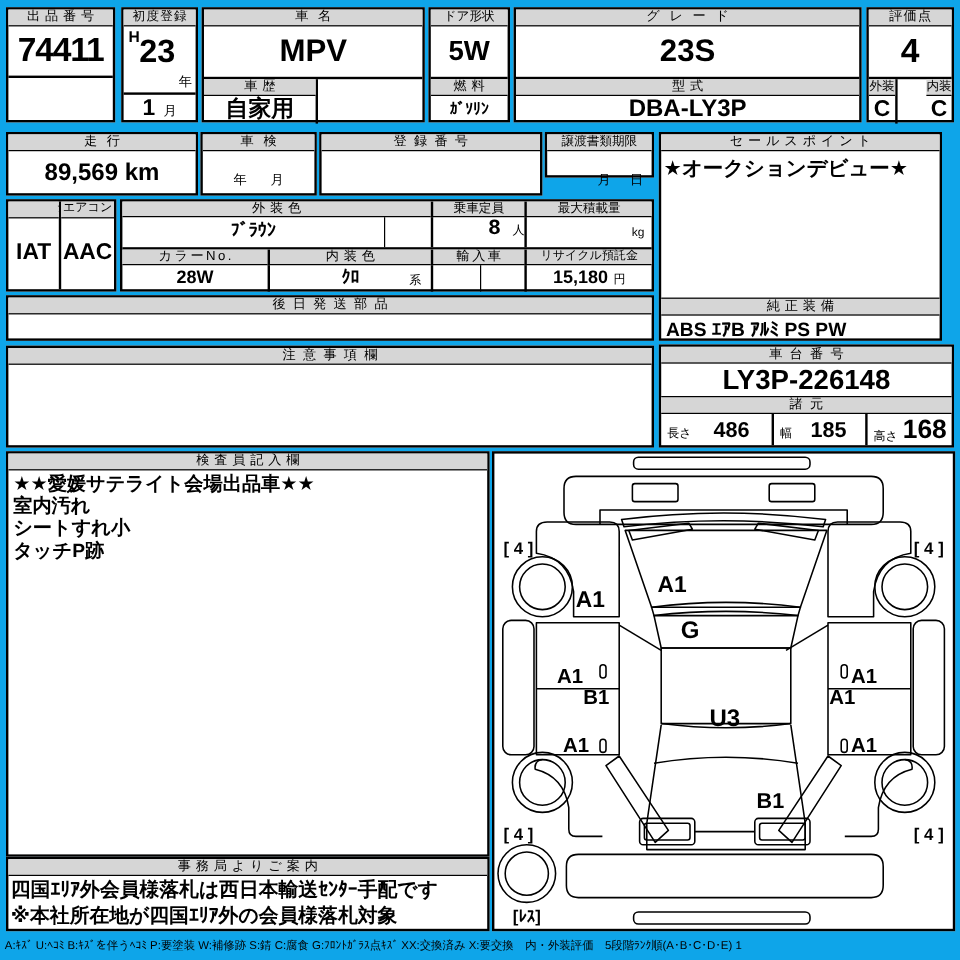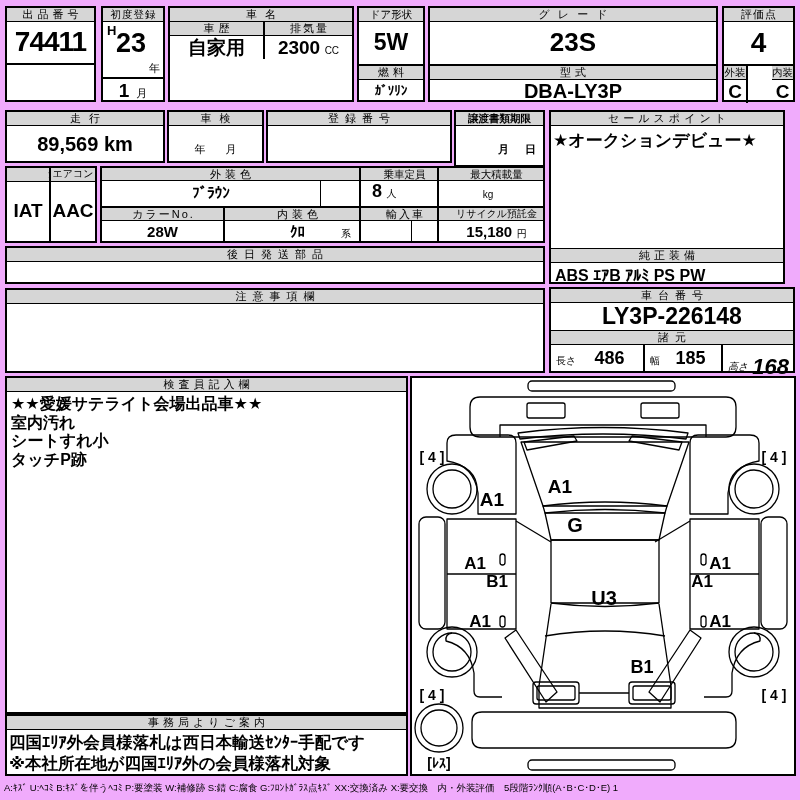--- a/index.html
+++ b/index.html
@@ -1,30 +1,30 @@
 <!DOCTYPE html>
 <html><head>
 <meta charset="utf-8">
 <style>
   html,body{margin:0;padding:0;background:#fff;}
   body{font-family:"Liberation Sans","DejaVu Sans",sans-serif;color:#000;}
-  .sheet{position:relative;width:800px;height:800px;background:#f0abfc;overflow:hidden;}
+  .sheet{position:relative;width:800px;height:800px;background:#0ea5e9;overflow:hidden;}
   .box{position:absolute;border:2px solid #000;background:#fff;box-sizing:border-box;}
   .band{background:#d6d6d6;border-bottom:1px solid #000;font-size:11px;height:13px;line-height:12px;
         text-align:center;white-space:nowrap;overflow:hidden;letter-spacing:4px;text-indent:4px;}
   .band.t{border-top:1px solid #000;}
   .ls0{letter-spacing:0;text-indent:0;}
   .ls1{letter-spacing:1px;text-indent:1px;}
   .ls2{letter-spacing:2px;text-indent:2px;}
   .ls6{letter-spacing:6px;text-indent:6px;}
   .ls8{letter-spacing:8px;text-indent:8px;}
   .val{font-weight:bold;text-align:center;}
   .row{display:flex;}
   .cell{box-sizing:border-box;}
-  .bl2{border-left:2px solid #000;padding-left:11px;}
+  .bl2{border-left:2px solid #000;}
   .bb2{border-bottom:2px solid #000;}
   .br2{border-right:2px solid #000;}
   .small{font-size:10px;font-weight:normal;}
   .legend{position:absolute;font-size:9.5px;white-space:nowrap;}
   svg text{font-weight:bold;fill:#000;stroke:none;text-anchor:middle;}
 </style>
 </head>
 <body>
 
 <div class="sheet">
@@ -42,31 +42,25 @@
       <span style="position:absolute;right:3px;bottom:1px;font-size:11px;">年</span>
     </div>
     <div style="height:24px;display:flex;align-items:baseline;justify-content:center;gap:7px;padding-top:1px;">
       <span style="font-size:19px;font-weight:bold;">1</span>
       <span style="font-size:11px;">月</span>
     </div>
   </div>
 
   <div class="box" style="left:168px;top:6px;width:186px;height:96px;">
     <div class="band ls8">車名</div>
+    <div class="val bb2" style="height:42px;line-height:41px;font-size:26px;">MPV</div>
     <div class="row" style="height:37px;">
       <div class="cell br2" style="width:95px;">
         <div class="band">車歴</div>
         <div class="val" style="font-size:19px;line-height:23px;">自家用</div>
-      </div>
-      <div class="cell" style="flex:1;">
-        <div class="band ls2">排気量</div>
-        <div class="val" style="line-height:23px;">
-          <span style="font-size:19px;">2300</span>
-          <span class="small">CC</span>
-        </div>
       </div>
     </div>
   </div>
 
   <div class="box" style="left:357px;top:6px;width:68px;height:96px;">
     <div class="band ls0" style="font-size:10.5px;">ドア形状</div>
     <div class="val bb2" style="height:42px;line-height:41px;font-size:23px;">5W</div>
     <div class="band">燃料</div>
     <div class="val" style="font-size:13px;line-height:22px;">ｶﾞｿﾘﾝ</div>
   </div>
@@ -104,21 +98,21 @@
       <span>年</span>
       <span>月</span>
     </div>
   </div>
 
   <div class="box" style="left:266px;top:110px;width:186px;height:53px;">
     <div class="band ls6">登録番号</div>
     <div class="val" style="font-size:14px;line-height:34px;"></div>
   </div>
 
-  <div class="box" style="left:454px;top:110px;width:91px;height:57px;font-weight:bold;">
+  <div class="box" style="left:454px;top:110px;width:91px;height:38px;">
     <div class="band ls0" style="font-size:10.5px;">譲渡書類期限</div>
     <div style="display:flex;justify-content:flex-end;gap:16px;padding:16px 7px 0 0;font-size:11px;">
       <span>月</span>
       <span>日</span>
     </div>
   </div>
 
   <div class="box" style="left:549px;top:110px;width:236px;height:174px;">
     <div class="band">セールスポイント</div>
     <div style="height:116px;font-size:17px;font-weight:bold;padding:3px 2px;">★オークションデビュー★</div>
@@ -141,25 +135,25 @@
 
     <div class="row" style="height:13px;">
       <div class="band cell" style="width:257px;">外装色</div>
       <div class="band cell bl2 ls0" style="width:78px;font-size:10.5px;">乗車定員</div>
       <div class="band cell bl2 ls0" style="flex:1;font-size:10.5px;">最大積載量</div>
     </div>
 
     <div class="row bb2" style="height:25px;">
       <div class="cell val" style="width:218px;font-size:15px;line-height:24px;">ﾌﾞﾗｳﾝ</div>
       <div class="cell" style="width:39px;border-left:1px solid #000;"></div>
-      <div class="cell bl2" style="width:78px;text-align:left;">
+      <div class="cell bl2" style="width:78px;text-align:right;font-family:Liberation Mono, monospace;">
         <span style="font-size:18px;font-weight:bold;">8</span>
         <span class="small">人</span>
       </div>
-      <div class="cell bl2" style="flex:1;text-align:center;padding:8px 6px 0 0;font-size:10px;">kg</div>
+      <div class="cell bl2" style="flex:1;text-align:right;padding:8px 6px 0 0;font-size:10px;">kg</div>
     </div>
 
     <div class="row" style="height:13px;">
       <div class="band cell ls2" style="width:121px;">カラーNo.</div>
       <div class="band cell bl2" style="width:136px;">内装色</div>
       <div class="band cell bl2 ls2" style="width:78px;">輸入車</div>
       <div class="band cell bl2 ls0" style="flex:1;font-size:10px;">リサイクル預託金</div>
     </div>
 
     <div class="row" style="height:22px;">
@@ -195,21 +189,21 @@
     <div class="band t ls6">諸元</div>
     <div class="row" style="height:26px;">
       <div class="cell br2 row" style="width:94px;align-items:baseline;padding-top:3px;">
         <span class="small" style="padding-left:5px;">長さ</span>
         <span style="font-size:18px;font-weight:bold;margin:0 auto;">486</span>
       </div>
       <div class="cell br2 row" style="width:78px;align-items:baseline;padding-top:3px;">
         <span class="small" style="padding-left:5px;">幅</span>
         <span style="font-size:18px;font-weight:bold;margin:0 auto;">185</span>
       </div>
-      <div class="cell row" style="flex:1;align-items:center;padding-top:18px;font-style:italic;">
+      <div class="cell row" style="flex:1;align-items:flex-end;padding-top:18px;">
         <span class="small" style="padding-left:5px;">高さ</span>
         <span style="font-size:22px;font-weight:bold;margin:0 auto;">168</span>
       </div>
     </div>
   </div>
 
   <div class="box" style="left:5px;top:376px;width:403px;height:338px;">
     <div class="band">検査員記入欄</div>
     <div style="padding:3px 4px;font-size:16px;font-weight:bold;line-height:18.5px;">
       <div>★★愛媛サテライト会場出品車★★</div>

